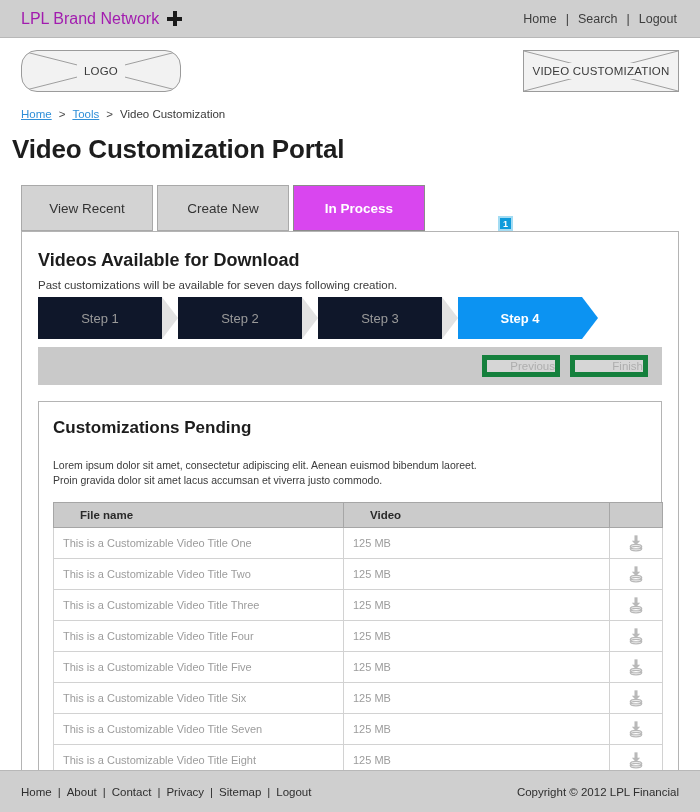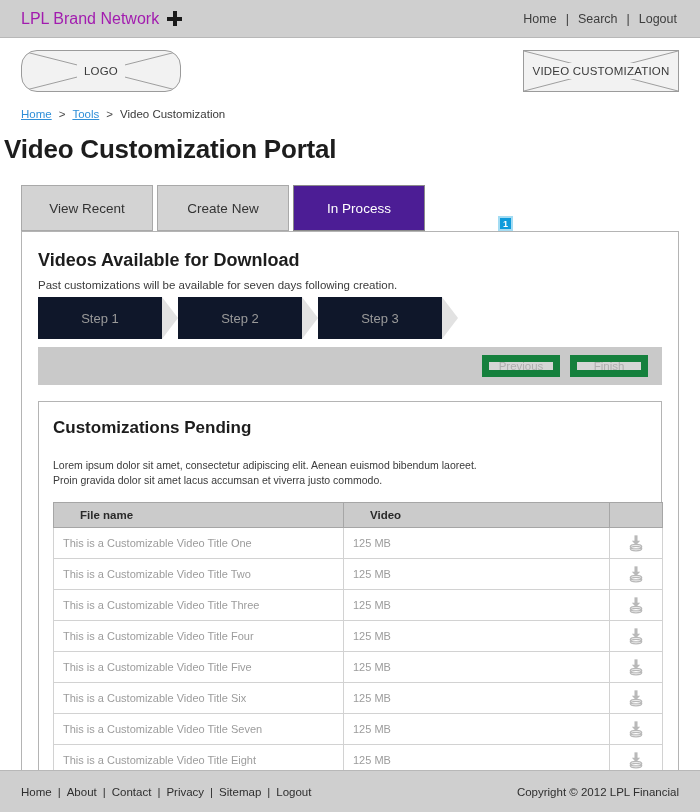--- a/index.html
+++ b/index.html
@@ -117,21 +117,21 @@
   }
   .breadcrumb a {
     color: #2f8fd8;
     text-decoration: underline;
   }
   .breadcrumb .crumb-sep { color: #4a4a4a; }
   .breadcrumb .crumb-current { color: #3a3a3a; }
 
   
   .page-title {
-    padding: 10px 21px 0 4px;
+    padding: 10px 21px 0 12px;
     font-size: 26px;
     font-weight: bold;
     color: #1d1d1d;
     letter-spacing: -0.2px;
   }
 
   
   .tabs {
     margin-top: 18px;
     padding: 0 21px;
@@ -148,23 +148,24 @@
     align-items: center;
     justify-content: center;
     font-size: 13.5px;
     box-sizing: border-box;
     border: 1px solid #a9a9a9;
     background: #d3d3d3;
     color: #333333;
     margin-right: 4px;
   }
   .tab.active {
-    background: #4c1d95;
+    background: #d946ef;
     border-color: #8b8b8b;
     color: #ffffff;
+    font-weight: bold;
   }
   .tab-badge {
     position: absolute;
     left: 498px;
     top: 33px;
     width: 15px;
     height: 15px;
     background: #0f9bdb;
     border: 2px solid #a3dcf3;
     color: #ffffff;
@@ -242,26 +243,26 @@
     display: flex;
     align-items: center;
     justify-content: flex-end;
     padding-right: 14px;
     box-sizing: border-box;
   }
   .btn-disabled {
     min-width: 78px;
     height: 22px;
     background: #d6d6d6;
-    border: 7px solid #15803d;
+    border: 5px solid #15803d;
     color: #aeaeae;
     font-size: 11.5px;
     display: flex;
     align-items: center;
-    justify-content: center;
+    justify-content: flex-end;
     margin-left: 10px;
     box-sizing: border-box;
   }
 
   
   .inner-card {
     margin-top: 16px;
     border: 1px solid #b4b4b4;
     padding: 14px 14px 16px 14px;
     box-sizing: border-box;
@@ -419,20 +420,23 @@
 
   <div class="steps">
     <div class="step">
       <span>Step 1</span>
     </div>
     <div class="step">
       <span>Step 2</span>
     </div>
     <div class="step">
       <span>Step 3</span>
+    </div>
+    <div class="step active">
+      <span>Step 4</span>
     </div>
   </div>
 
   <div class="actionbar">
     <div class="btn-disabled">
       <span>Previous</span>
     </div>
     <div class="btn-disabled">
       <span>Finish</span>
     </div>

